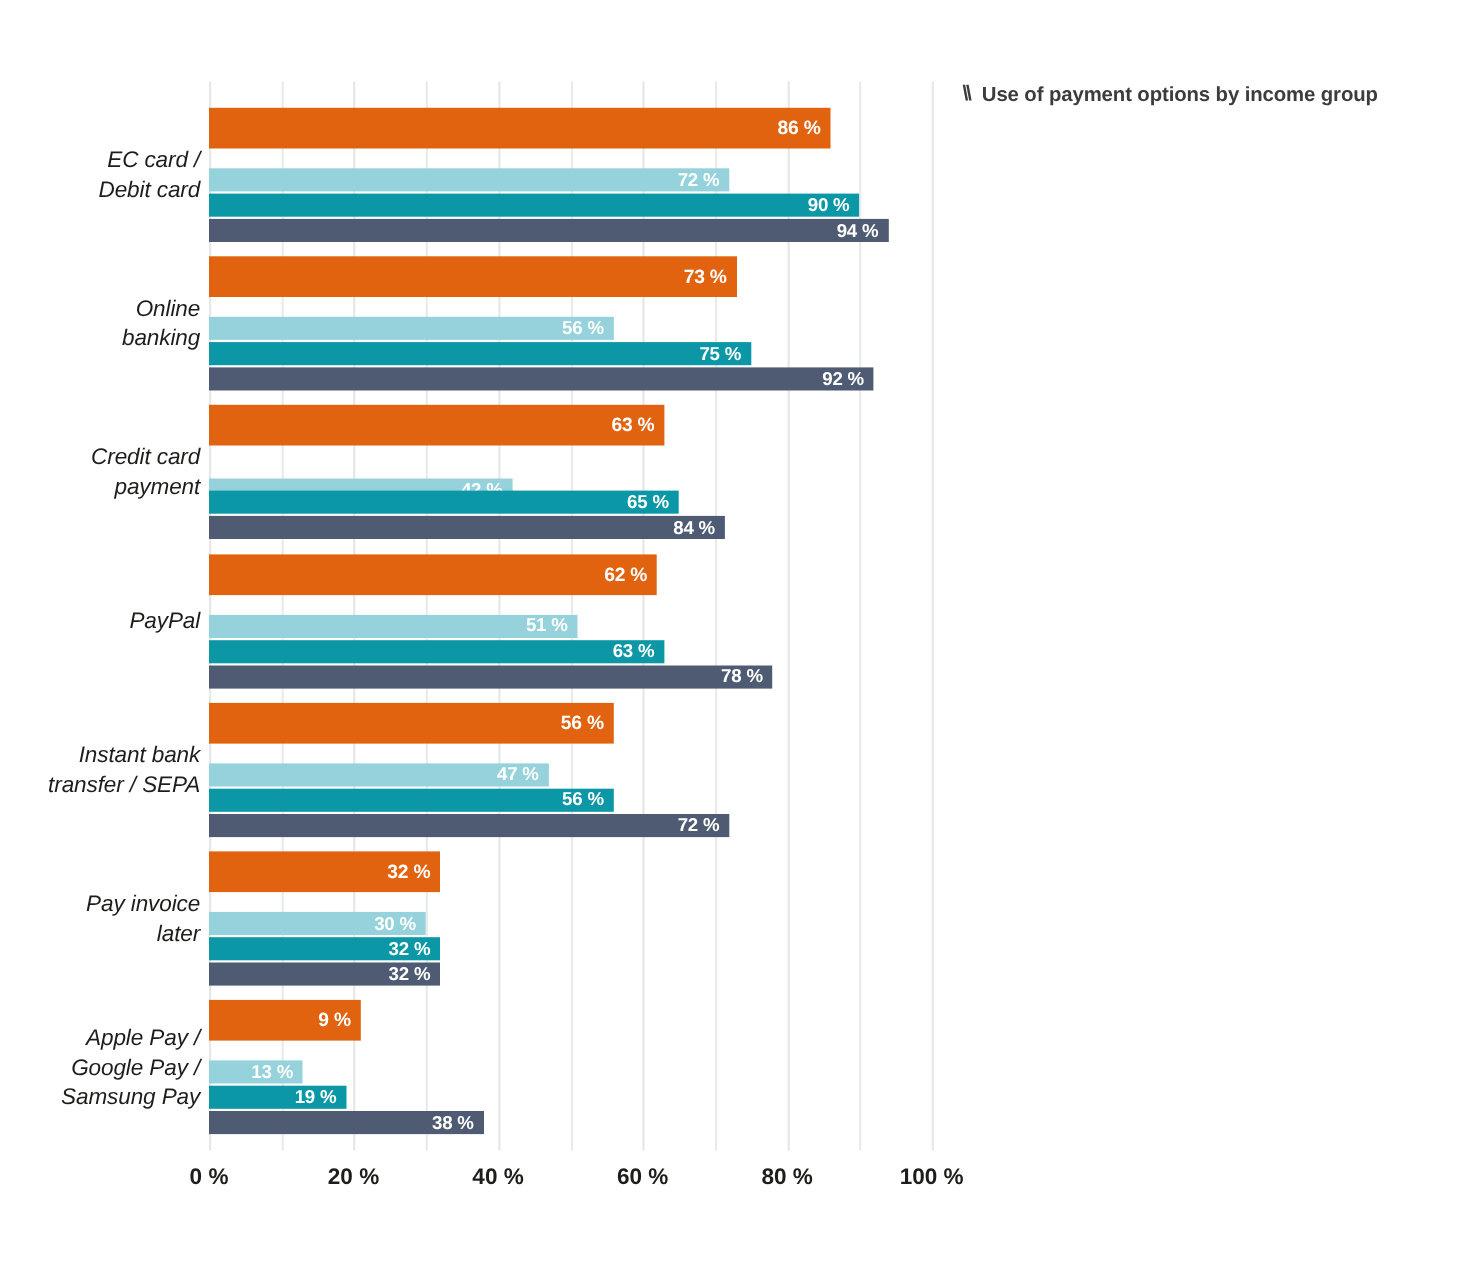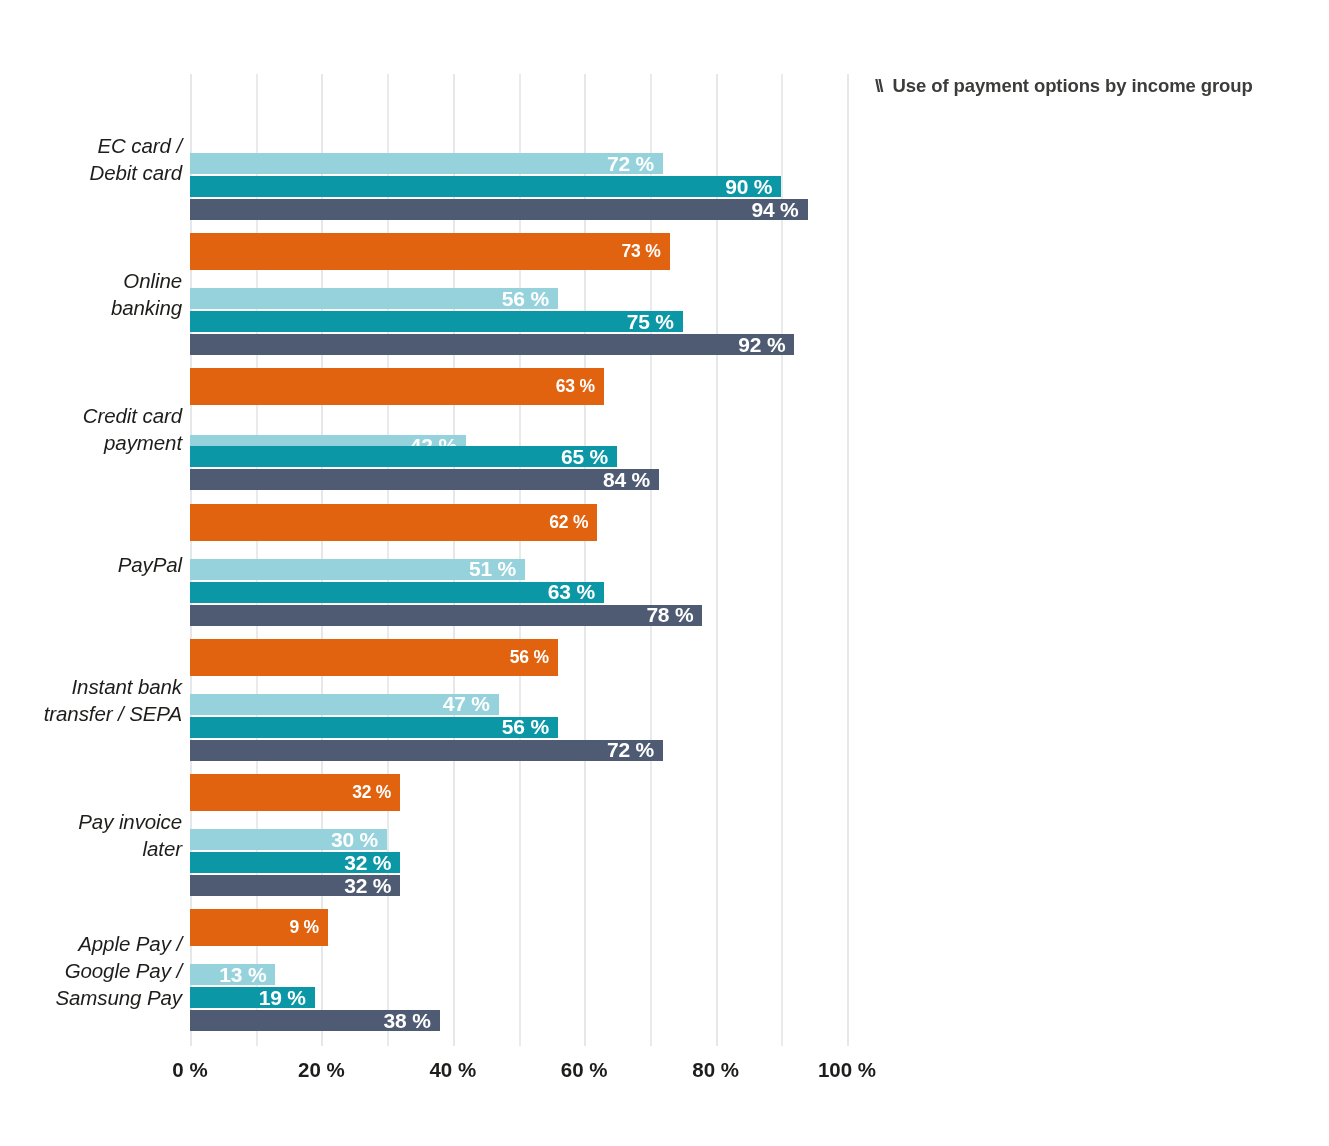--- a/index.html
+++ b/index.html
@@ -60,21 +60,21 @@
   }
   .bar {
     position: absolute;
     left: 0;
     display: flex;
     align-items: center;
     justify-content: flex-end;
   }
   .bar .val {
     color: #ffffff;
-    font-size: 21px;
+    font-size: 17px;
     font-weight: bold;
     letter-spacing: -0.2px;
     padding-right: 9px;
     white-space: nowrap;
     font-stretch: condensed;
   }
   .bar.total .val { font-size: 17.5px; }
 
   
   #xaxis {
@@ -190,20 +190,23 @@
         <div>transfer / SEPA</div>
       </div>
       <div class="cat-label" style="top: 855.7px;">
         <div>Apple Pay /</div>
         <div>Google Pay /</div>
         <div>Samsung Pay</div>
       </div>
     </div>
 
   <div id="bars-layer">
+      <div class="bar total" style="top: 24px; height: 37px; width: 565.02px; background: rgb(226, 99, 15);">
+        <span class="val">86 %</span>
+      </div>
       <div class="bar" style="top: 79px; height: 21px; width: 473.04px; background: rgb(150, 210, 219);">
         <span class="val">72 %</span>
       </div>
       <div class="bar" style="top: 102px; height: 21px; width: 591.3px; background: rgb(11, 151, 166);">
         <span class="val">90 %</span>
       </div>
       <div class="bar" style="top: 125px; height: 21px; width: 617.58px; background: rgb(78, 91, 114);">
         <span class="val">94 %</span>
       </div>
       <div class="bar total" style="top: 159.2px; height: 37px; width: 479.61px; background: rgb(226, 99, 15);">

